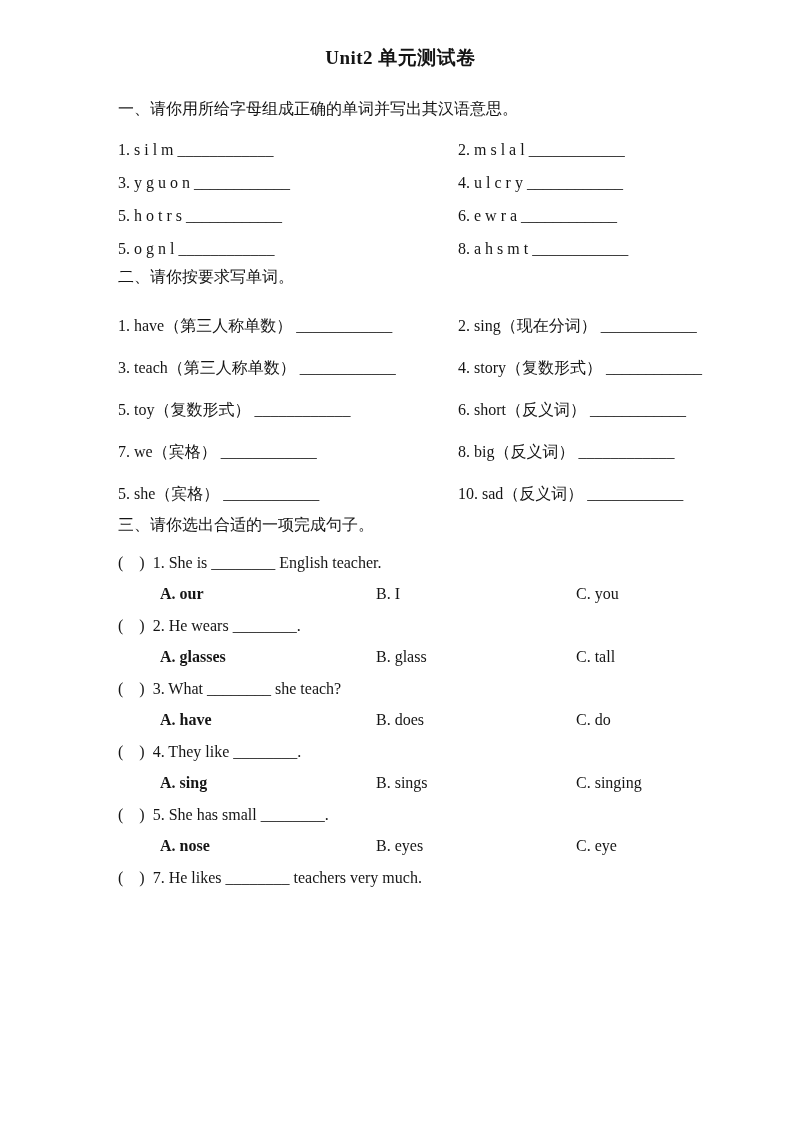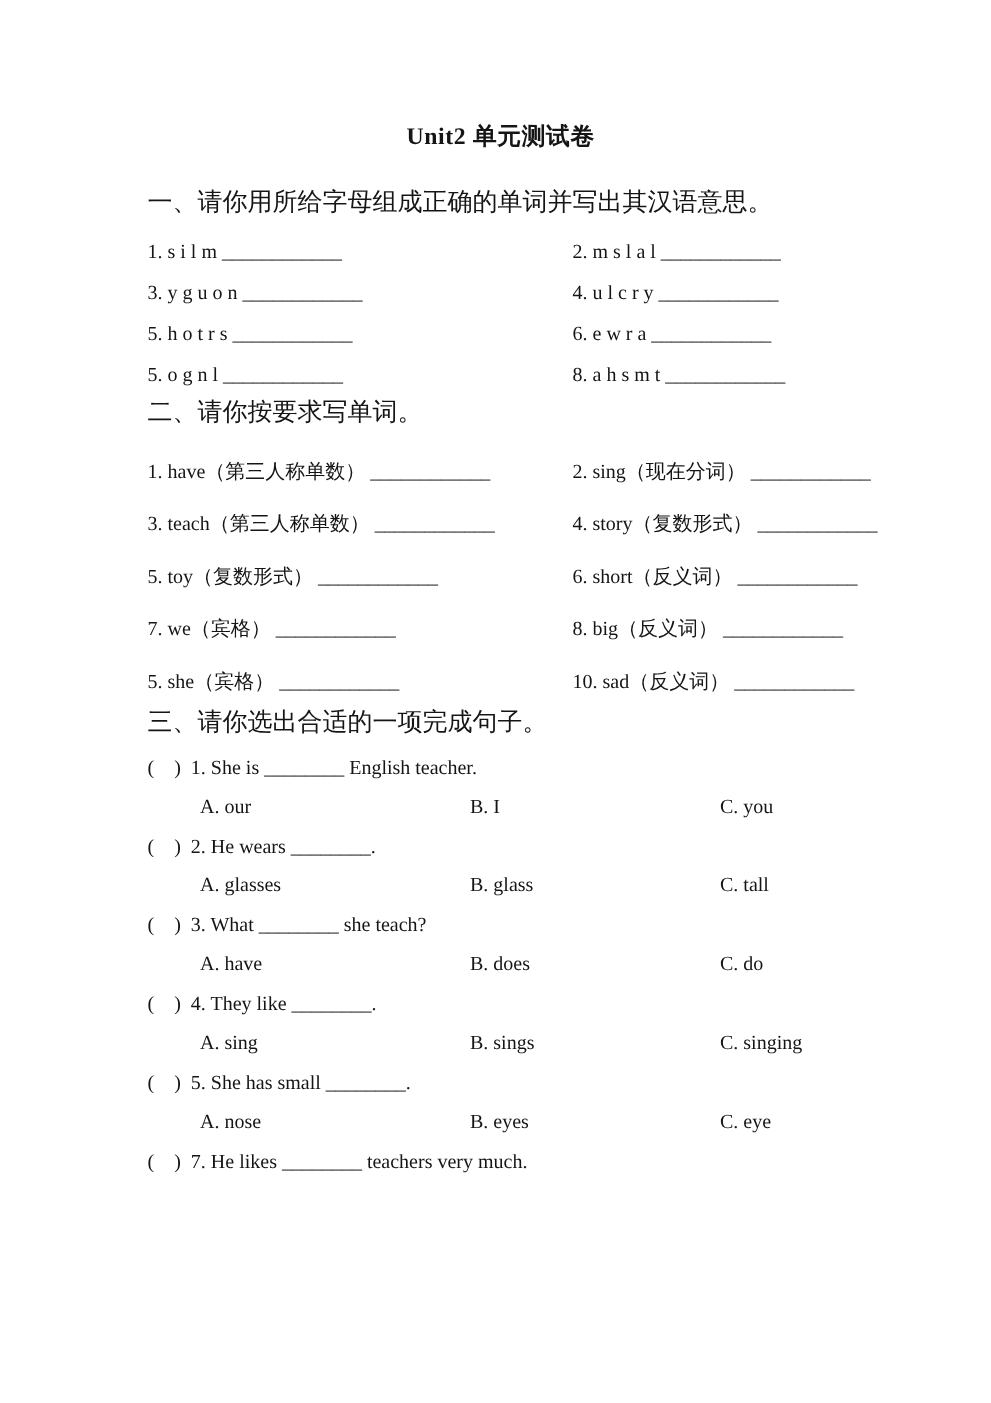--- a/index.html
+++ b/index.html
@@ -9,38 +9,39 @@
   }
   body {
     width: 793px;
     height: 1122px;
     overflow: hidden;
   }
   .page {
     box-sizing: border-box;
     width: 793px;
     height: 1122px;
-    padding: 98px 110px 0 118px;
+    padding: 46px 110px 0 118px;
     font-family: "Liberation Serif", "DejaVu Serif", serif;
     font-size: 16px;
     color: #151515;
   }
   .title {
     margin: 0;
     font-size: 19px;
     font-weight: bold;
     text-align: center;
     line-height: 23px;
     letter-spacing: 0.5px;
   }
   .sec-heading {
     margin: 30px 0 0 0;
-    font-size: 20px;
+    font-size: 16px;
     font-weight: normal;
     line-height: 22px;
+    font-family: Liberation Mono, monospace;
   }
   .sec-heading.h2 { margin-top: 2px; }
   .sec-heading.h3 { margin-top: 0; }
   .grid {
     display: grid;
     grid-template-columns: 340px 1fr;
   }
   .grid.s1 { margin-top: 12px; }
   .grid.s1 .item { line-height: 33px; height: 33px; }
   .grid.s2 { margin-top: 16px; }
@@ -48,21 +49,21 @@
   .item { white-space: nowrap; }
   .blank {
     margin-left: 4px;
     letter-spacing: 0;
   }
   .questions { margin-top: 10px; }
   .question { margin-bottom: 1px; }
   .q-line { line-height: 31px; white-space: nowrap; }
   .q-text { margin-left: 8px; text-align: center; }
   .opts { line-height: 31px; padding-left: 42px; white-space: nowrap; }
-  .opt-a { display: inline-block; width: 216px; }
+  .opt-a { display: inline-block; width: 216px; font-weight: bold; }
   .opt-b { display: inline-block; width: 200px; }
   .opt-c { display: inline-block; }
 </style>
 </head>
 <body>
 
 <div class="page">
 
   <h1 class="title">Unit2  单元测试卷</h1>
 

